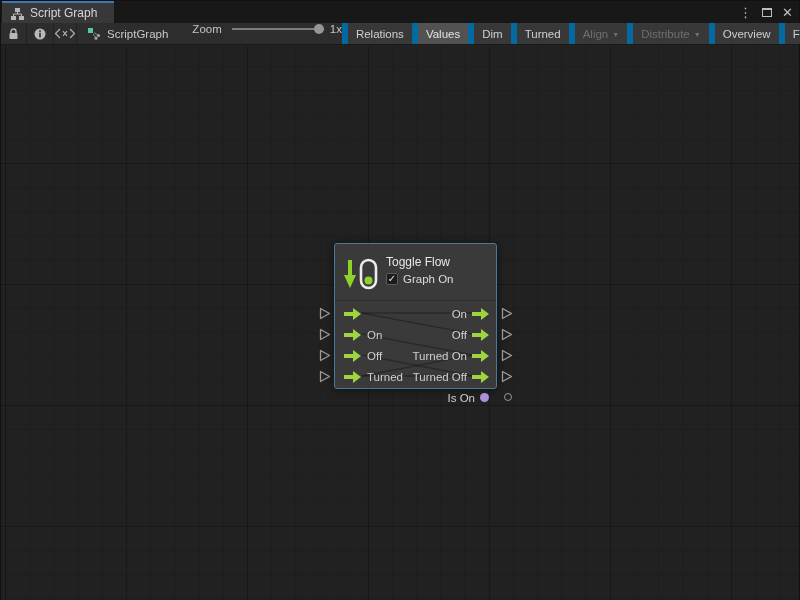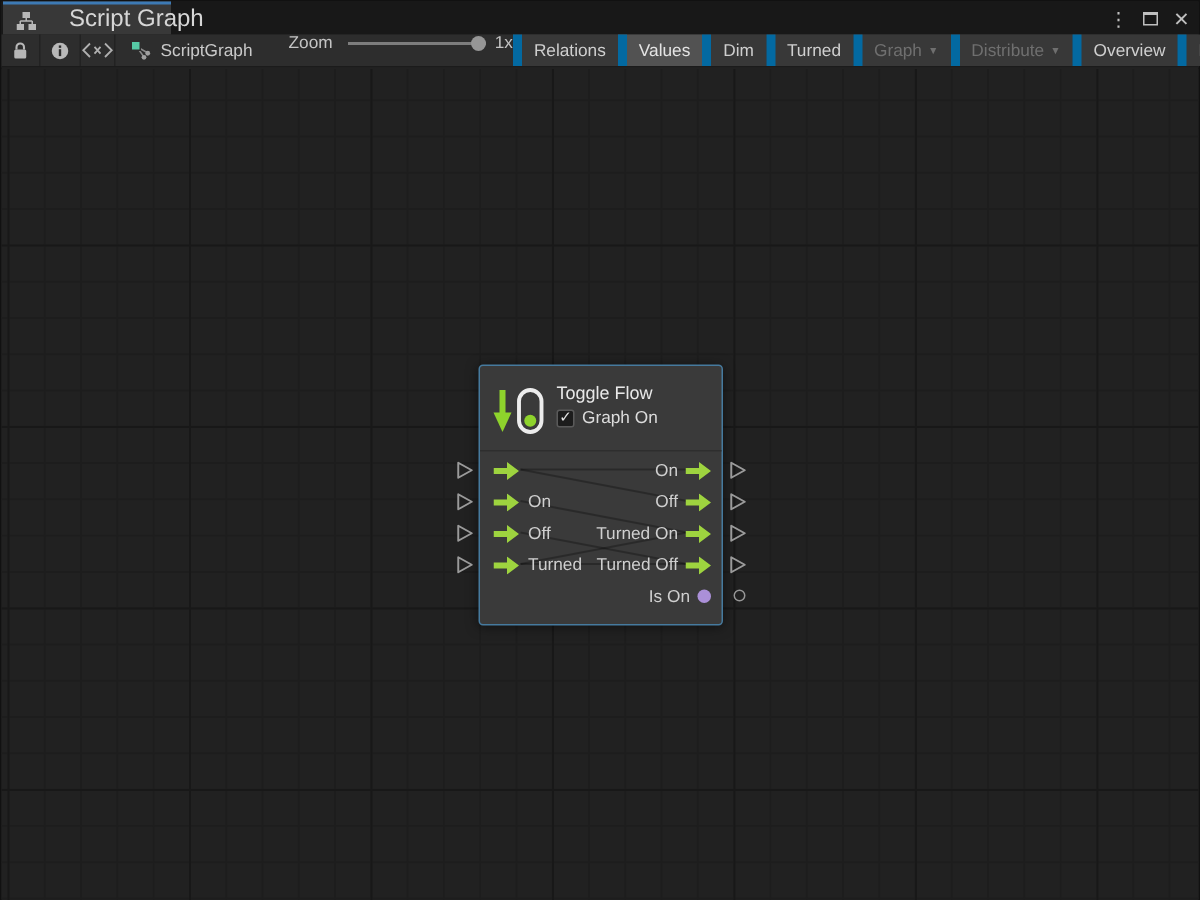--- a/index.html
+++ b/index.html
@@ -4,23 +4,23 @@
 <style>
   * { margin:0; padding:0; box-sizing:border-box; }
   html,body { width:800px; height:600px; overflow:hidden; background:#212121;
               font-family:"Liberation Sans", sans-serif; }
   #window { position:relative; width:800px; height:600px; background:#212121;
             border:1px solid #111; }
 
   
   .titlebar { position:absolute; left:0; top:0; width:100%; height:22px;
               background:#181818; display:flex; align-items:stretch; }
-  .tab { display:flex; align-items:center; gap:22px; width:112px; margin-left:1px;
+  .tab { display:flex; align-items:center; gap:6px; width:112px; margin-left:1px;
          background:#383838; border-top:2px solid #3d7ab5; padding:0 9px;
-         color:#d6d6d6; font-size:16px; white-space:nowrap; cursor:default; }
+         color:#d6d6d6; font-size:12px; white-space:nowrap; cursor:default; }
   .tab svg { flex:0 0 auto; }
   .win-controls { position:absolute; right:6px; top:0; height:22px; display:flex;
                   align-items:center; gap:10px; color:#bfbfbf; }
   .win-controls .wc { font-size:13px; line-height:1; cursor:pointer; }
   .wc-max { width:10px; height:9px; border:1.5px solid #bfbfbf; border-top-width:2.5px; }
 
   
   .toolbar { position:absolute; left:0; top:22px; width:100%; height:22px;
              background:#2d2d2d; border-bottom:1px solid #1b1b1b;
              display:flex; align-items:stretch; font-size:11.5px; color:#c9c9c9; }
@@ -48,21 +48,21 @@
             background-color:#212121;
             background-image:
               linear-gradient(#181818 1px, transparent 1px),
               linear-gradient(90deg, #181818 1px, transparent 1px),
               linear-gradient(#1d1d1d 1px, transparent 1px),
               linear-gradient(90deg, #1d1d1d 1px, transparent 1px);
             background-size:121px 121px, 121px 121px, 24.2px 24.2px, 24.2px 24.2px;
             background-position:4px -4px; }
 
   
-  .node { position:absolute; left:318px; top:197px; width:163px; height:174px;
+  .node { position:absolute; left:333px; top:197px; width:163px; height:146px;
           background:#3a3a3a; border:1px solid #467a9e; border-radius:3px;
           box-shadow:0 1px 8px rgba(0,0,0,.5); cursor:grab; }
   .node-header { position:relative; padding:9px 8px 6px 8px; height:57px;
                  border-bottom:1px solid #2e2e2e; display:flex; gap:8px; }
   .node-icon { display:flex; align-items:center; gap:2px; padding-top:1px; }
   .node-head-text { display:flex; flex-direction:column; gap:4px; padding-top:2px; }
   .node-title { color:#e8e8e8; font-size:12px; white-space:nowrap; }
   .chk-row { display:flex; align-items:center; gap:5px; cursor:pointer; }
   .chk-box { width:12px; height:12px; background:#1c1c1c; border:1px solid #5a5a5a;
              border-radius:2px; display:flex; align-items:center; justify-content:center;
@@ -154,21 +154,21 @@
       <div class="seg-btn active">
         <span>Values</span>
         </div>
       <div class="seg-btn">
         <span>Dim</span>
         </div>
       <div class="seg-btn">
         <span>Turned</span>
         </div>
       <div class="seg-btn disabled">
-        <span>Graph</span>
+        <span>Align</span>
         <span class="dd-arrow">▼</span>
         </div>
       <div class="seg-btn disabled">
         <span>Distribute</span>
         <span class="dd-arrow">▼</span>
         </div>
       <div class="seg-btn">
         <span>Overview</span>
         </div>
       <div class="seg-btn">

